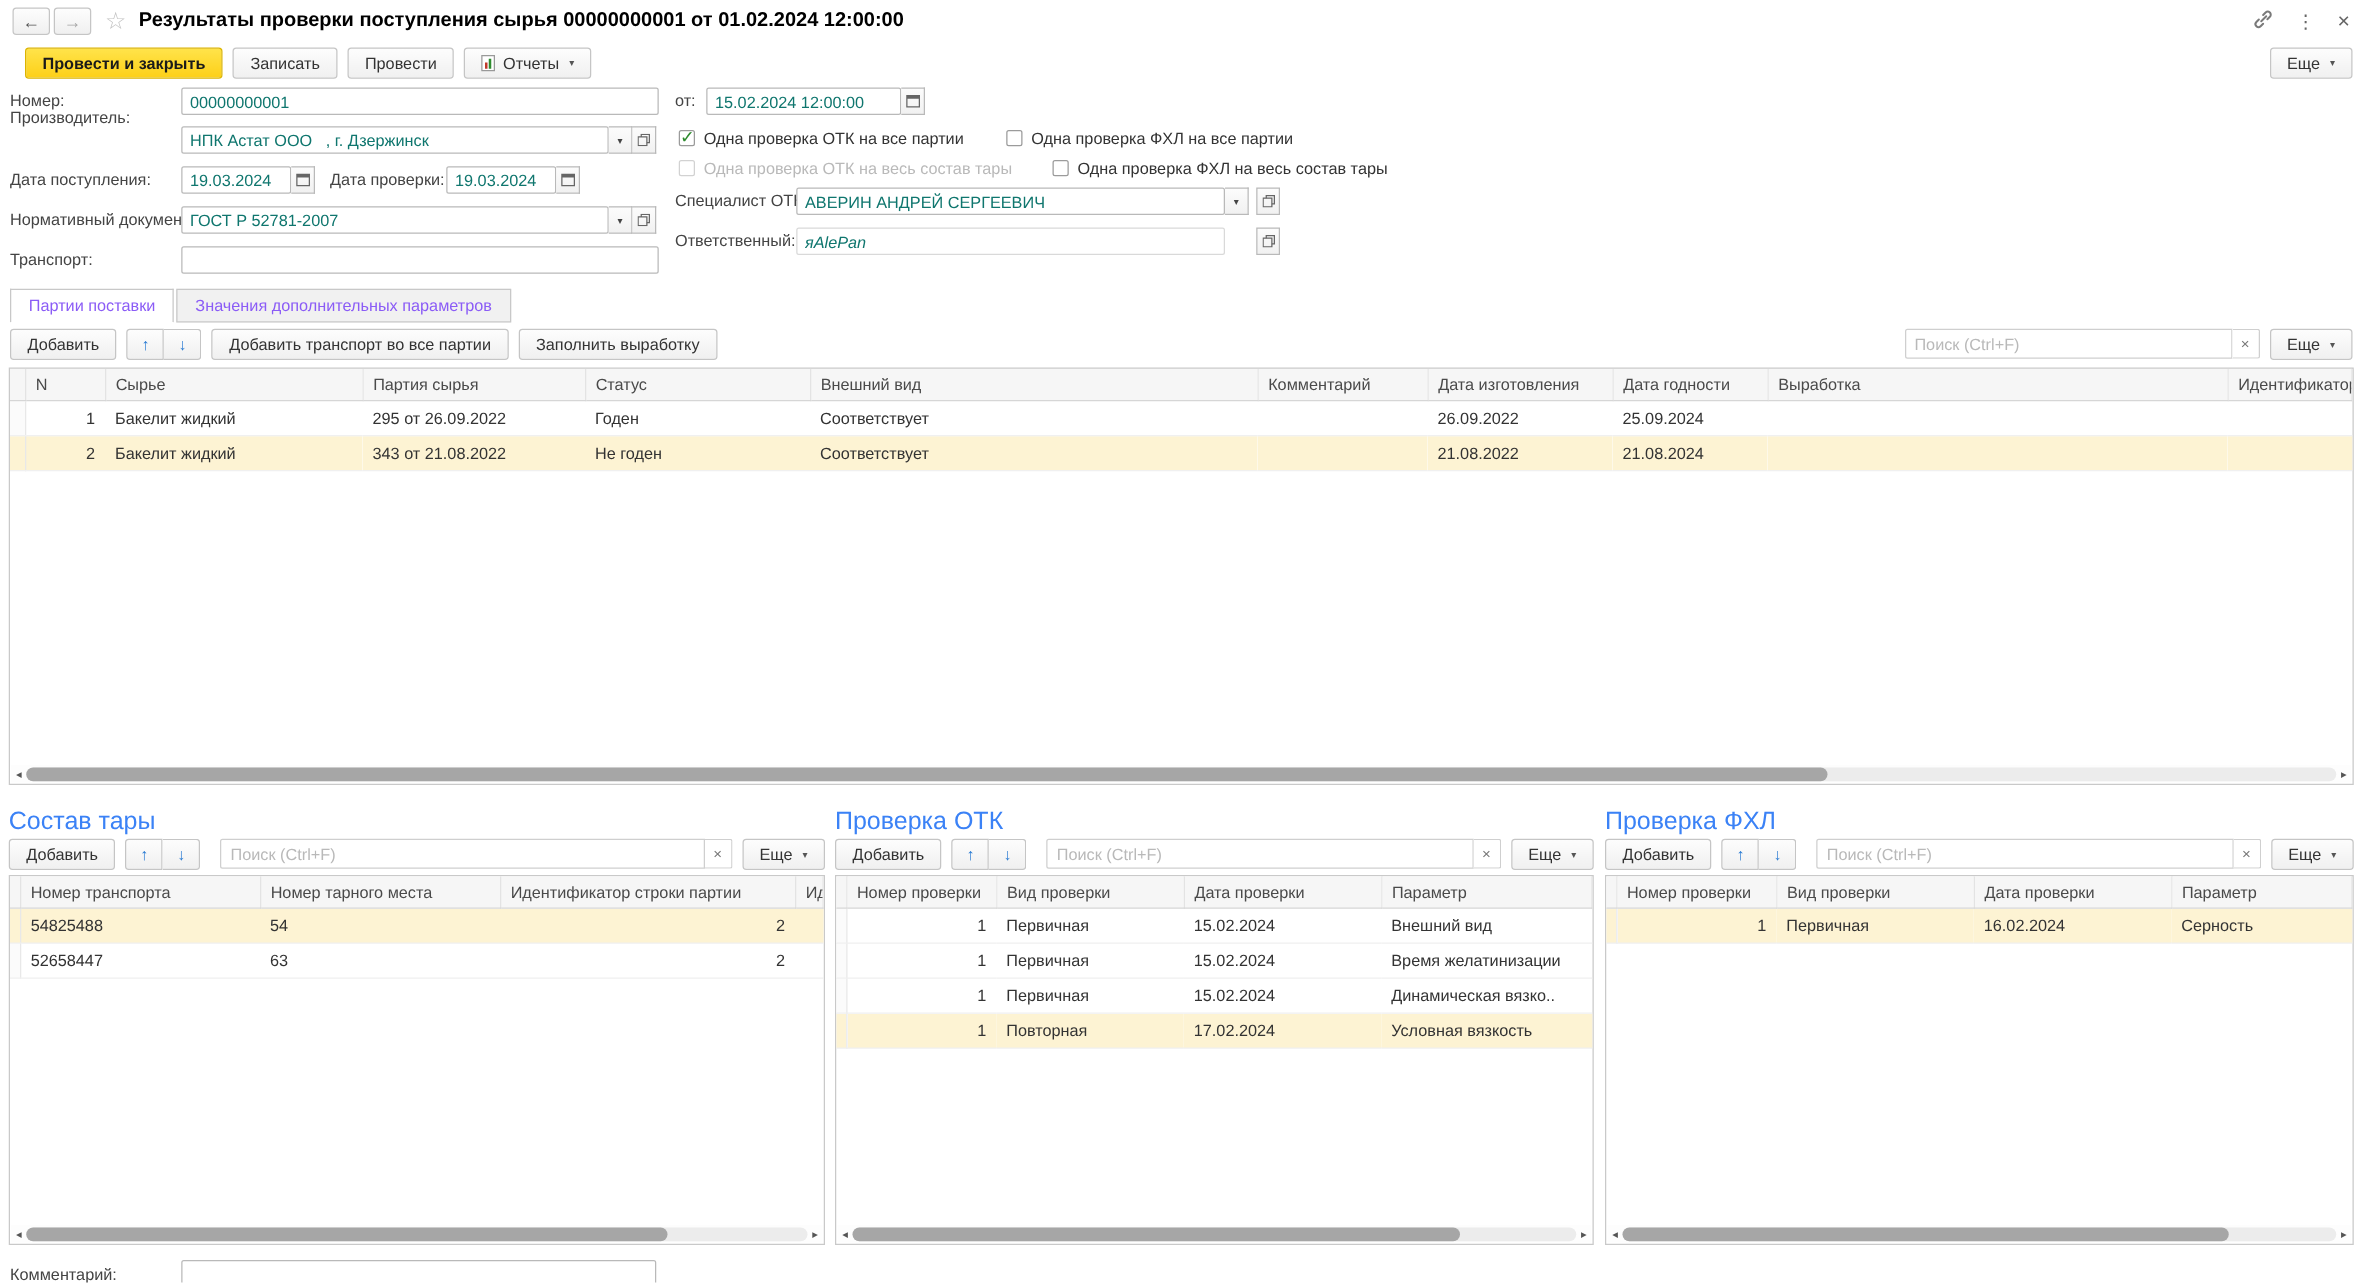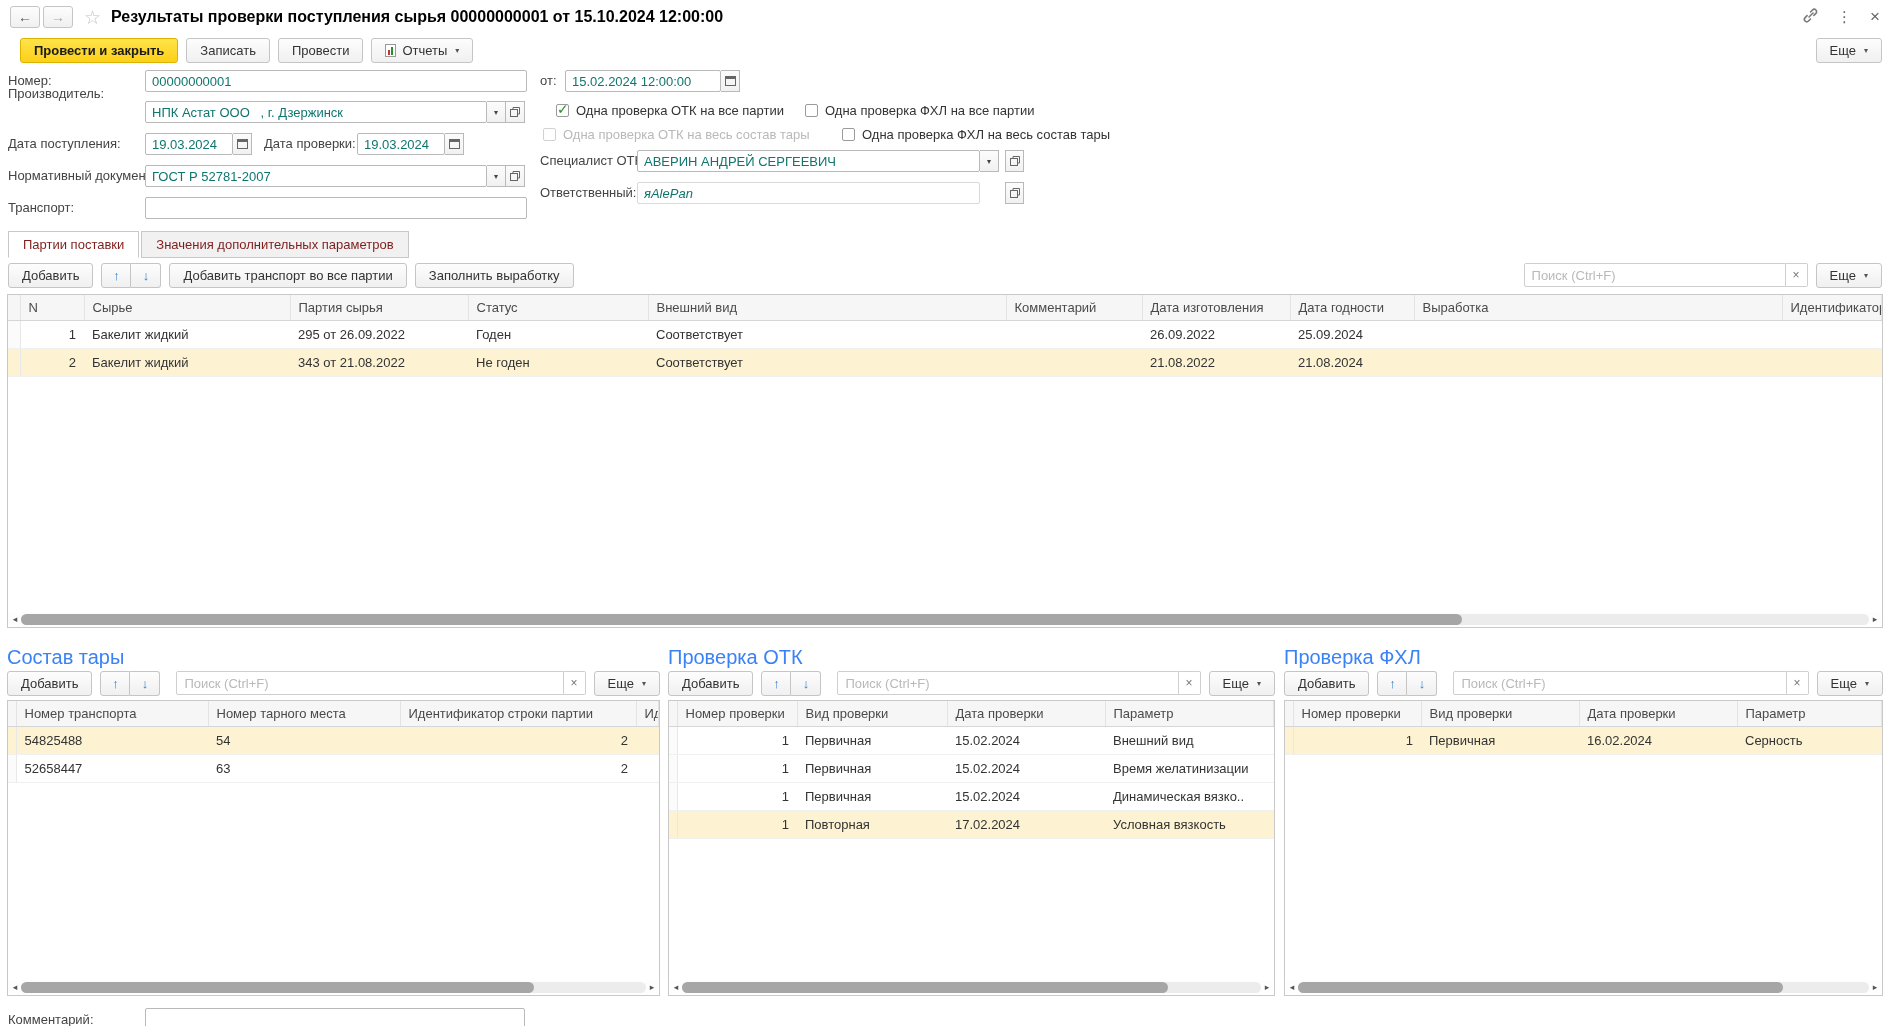--- a/index.html
+++ b/index.html
@@ -38,21 +38,21 @@
     display:inline-flex; align-items:center; justify-content:center; position:absolute; }
   .fbtn .caret { margin:0; font-size:8px; color:#444; }
   .cal { width:11px; height:10px; border:1px solid #666; border-top-width:3px; display:inline-block; }
   .cb { width:13px; height:13px; border:1px solid #9b9b9b; border-radius:2px; background:#fff; display:inline-block; position:relative; flex:none; }
   .cb.checked::after { content:"✓"; position:absolute; top:-4px; left:0; color:#2e8b2e; font-weight:bold; font-size:14px; }
   .cb.disabled { border-color:#d2d2d2; }
   .cbrow { position:absolute; display:flex; align-items:center; gap:7px; height:18px; white-space:nowrap; }
   .cbrow.dim { color:#b9b9b9; }
   
   .tabs { position:absolute; top:231px; left:8px; height:27px; display:flex; }
-  .tab { padding:5px 14px 4px; border:1px solid #c8c8c8; background:#f1f1f1; color:#7f1d1d; margin-right:2px; white-space:nowrap; }
+  .tab { padding:5px 14px 4px; border:1px solid #c8c8c8; background:#f1f1f1; color:#8b5cf6; margin-right:2px; white-space:nowrap; }
   .tab.active { background:#fff; border-bottom-color:#fff; }
   
   .tbar { display:flex; align-items:center; gap:8px; }
   .tbar-main { position:absolute; top:261px; left:8px; right:8px; height:28px; }
   .updown { display:flex; }
   .updown .btn { width:30px; padding:0; font-weight:bold; }
   .updown .btn:first-child { border-radius:3px 0 0 3px; }
   .updown .btn:last-child { border-radius:0 3px 3px 0; border-left:0; }
   .arr-up { color:#2b7cd3; } .arr-dn { color:#2b7cd3; }
   .search { height:24px; border:1px solid #cfcfcf; border-radius:2px 0 0 2px; background:#fff; display:flex; align-items:center; }
@@ -88,21 +88,21 @@
 <body>
 
 <div class="titlebar">
   <div class="navbtn">
       <span>←</span>
     </div>
   <div class="navbtn dim">
       <span>→</span>
     </div>
   <span class="star">☆</span>
-  <span class="doc-title">Результаты проверки поступления сырья 00000000001 от 15.10.2024 12:00:00</span>
+  <span class="doc-title">Результаты проверки поступления сырья 00000000001 от 01.02.2024 12:00:00</span>
   <div class="win-icons">
     <span>
       <svg width="17" height="17" viewBox="0 0 17 17" fill="none" stroke="#7a7a7a" stroke-width="1.6" stroke-linecap="round">
         <path d="M7 10 L11 6"></path>
           <path d="M8.5 5 l2-2 a2.4 2.4 0 0 1 3.4 3.4 l-2 2"></path>
           <path d="M8.5 12 l-2 2 a2.4 2.4 0 0 1 -3.4-3.4 l2-2"></path>
       </svg>
     </span>
     <span class="kebab">⋮</span>
     <span class="close">×</span>
@@ -182,21 +182,21 @@
   </div>
 
 <div class="frm-label" style="left:540px;top:70px;">от:</div>
 <div class="field" style="left:565px;top:70px;width:156px;">
     <input value="15.02.2024 12:00:00" style="">
   </div>
 <div class="fbtn" style="left:721px;top:70px;">
     <span class="cal"></span>
   </div>
 
-<div class="cbrow" style="left:556px;top:101px;">
+<div class="cbrow" style="left:543px;top:101px;">
   <span class="cb checked"></span>
   <span>Одна проверка ОТК на все партии</span>
 </div>
 <div class="cbrow" style="left:805px;top:101px;">
   <span class="cb"></span>
   <span>Одна проверка ФХЛ на все партии</span>
 </div>
 <div class="cbrow dim" style="left:543px;top:125px;">
   <span class="cb disabled"></span>
   <span>Одна проверка ОТК на весь состав тары</span>

